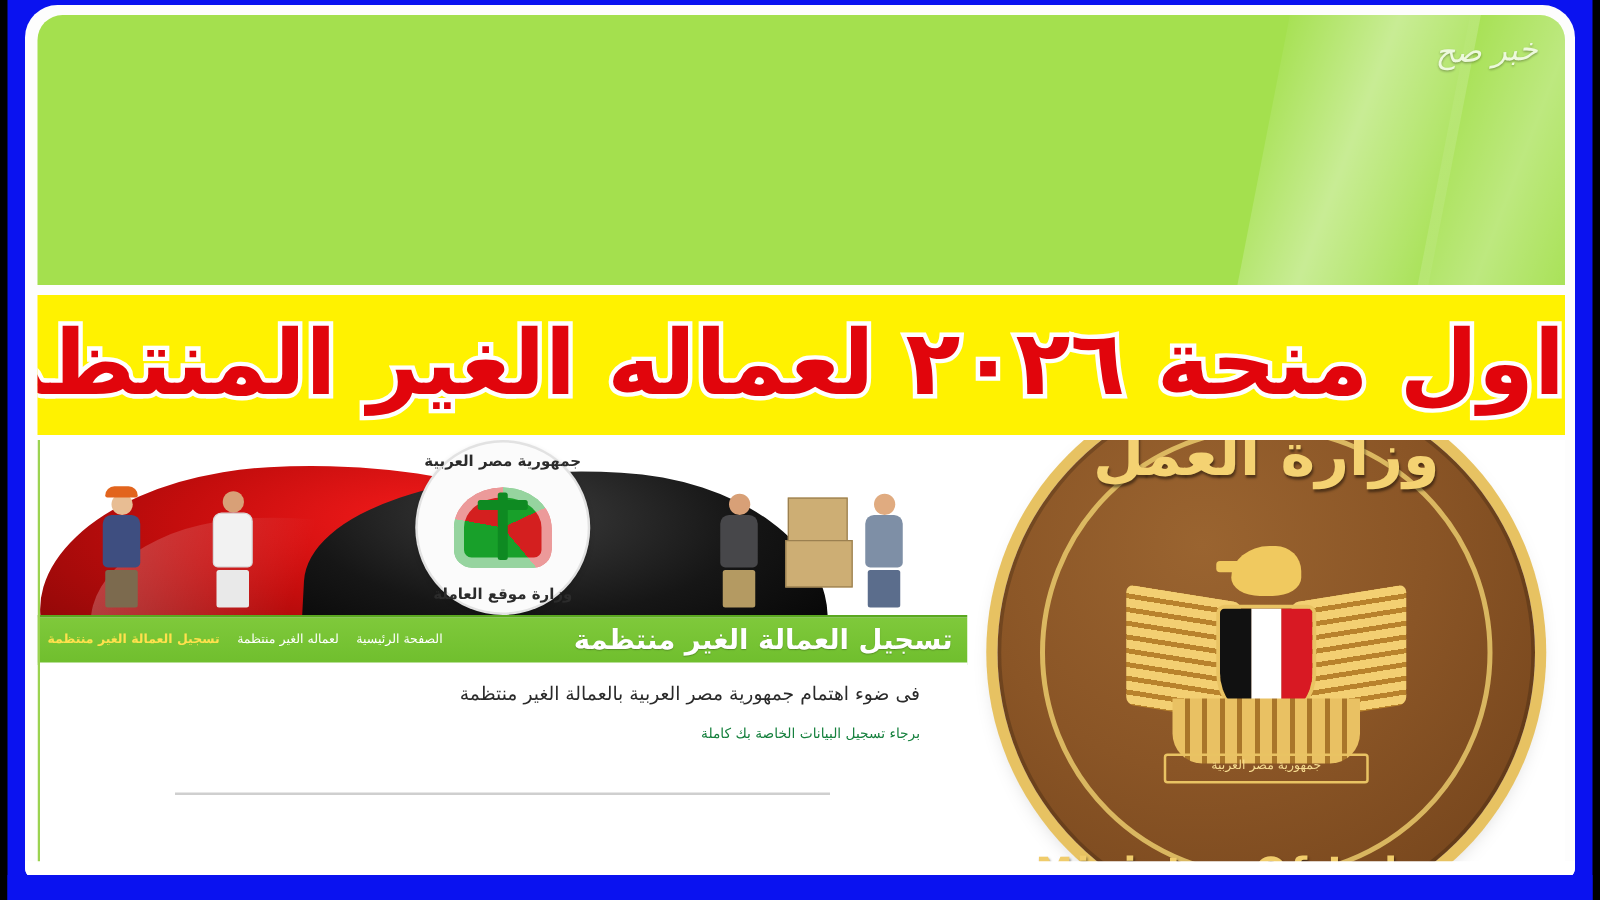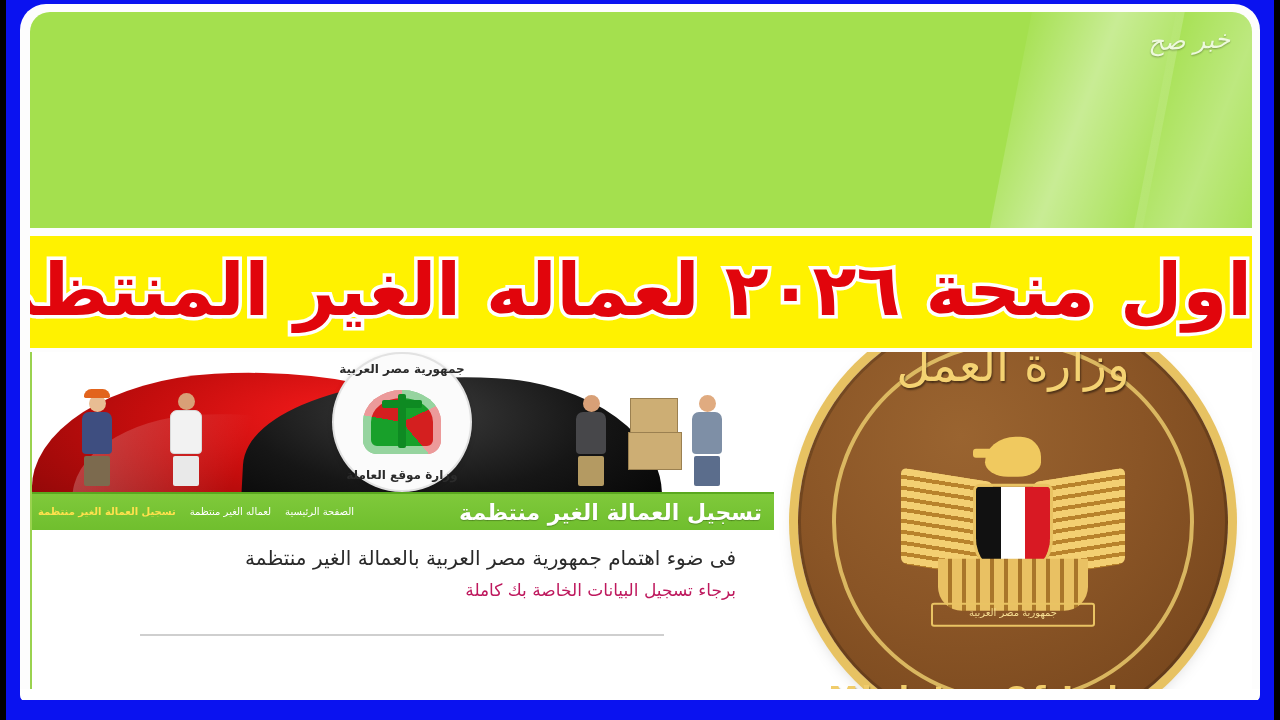--- a/index.html
+++ b/index.html
@@ -53,21 +53,21 @@
 
   
   .seal-pane{position:absolute;right:0;top:0;width:478px;height:340px;background:#ffffff;}
   .seal{position:absolute;left:50%;top:50%;transform:translate(-50%,-50%);
         width:430px;height:430px;border-radius:50%;
         background:radial-gradient(circle at 38% 30%, #9a6430 0%, #8a5526 45%, #6f4019 100%);
         box-shadow:0 0 0 9px #e7c262, inset 0 0 0 3px rgba(0,0,0,.18), 0 6px 18px rgba(0,0,0,.25);}
   .seal .inner-ring{position:absolute;left:34px;top:34px;right:34px;bottom:34px;border-radius:50%;
         border:4px solid #e9c96b;opacity:.85;}
   .seal-top-text{position:absolute;left:0;right:0;top:30px;text-align:center;
-        font-size:47px;font-weight:normal;color:#f4d272;direction:rtl;
+        font-size:47px;font-weight:bold;color:#f4d272;direction:rtl;
         text-shadow:1px 2px 2px rgba(0,0,0,.45);}
   .seal-bottom-text{position:absolute;left:0;right:0;bottom:22px;text-align:center;
         font-size:30px;font-weight:bold;color:#f0cc6b;letter-spacing:3px;
         direction:ltr;text-shadow:1px 2px 2px rgba(0,0,0,.45);}
   .eagle{position:absolute;left:50%;top:50%;transform:translate(-50%,-48%);width:240px;height:190px;}
   .eagle .wing{position:absolute;top:44px;width:92px;height:96px;
         background:repeating-linear-gradient(180deg,#f3cf72 0,#f3cf72 7px,#b9832c 7px,#b9832c 11px);
         border-radius:6px;}
   .eagle .wing.l{left:8px;transform:skewY(9deg);}
   .eagle .wing.r{right:8px;transform:skewY(-9deg);}
@@ -131,22 +131,22 @@
   .site-nav{position:absolute;left:0;right:0;top:140px;height:38px;
         background:linear-gradient(180deg,#7fc93b 0%,#6fbe2d 100%);
         border-top:2px solid #5aa81f;}
   .site-nav .nav-title{position:absolute;right:12px;top:6px;font-size:22px;color:#ffffff;
         font-weight:bold;direction:rtl;text-shadow:0 1px 1px rgba(0,0,0,.25);}
   .site-nav .nav-items{position:absolute;left:8px;top:12px;display:flex;gap:14px;direction:rtl;}
   .site-nav .nav-items span{font-size:10px;color:#ffffff;white-space:nowrap;}
   .site-nav .nav-items span.active{color:#ffe14d;font-weight:bold;}
 
   .site-body{position:absolute;left:0;right:0;top:178px;bottom:0;background:#ffffff;}
-  .site-body .b1{position:absolute;right:38px;top:16px;font-size:20px;color:#2a2a2a;direction:rtl;}
-  .site-body .b2{position:absolute;right:38px;top:50px;font-size:17px;color:#be185d;direction:rtl;}
+  .site-body .b1{position:absolute;right:38px;top:16px;font-size:15px;color:#2a2a2a;direction:rtl;}
+  .site-body .b2{position:absolute;right:38px;top:50px;font-size:11px;color:#15803d;direction:rtl;}
   .site-body .hr{position:absolute;left:110px;right:110px;top:104px;height:2px;background:#cfcfcf;}
 
   
   .caption-bar{position:absolute;left:20px;top:616px;width:1240px;height:73px;
         background:rgba(70,70,70,.74);}
   .caption-hr{position:absolute;left:352px;top:28px;width:302px;height:3px;background:#4d4d4d;}
   .caption-text{position:absolute;left:0;right:0;top:36px;text-align:center;direction:rtl;
         font-size:23px;color:#ffffff;white-space:nowrap;text-shadow:0 1px 2px rgba(0,0,0,.5);}
   .caption-text .hl{background:#3d5426;padding:1px 4px;}
 

